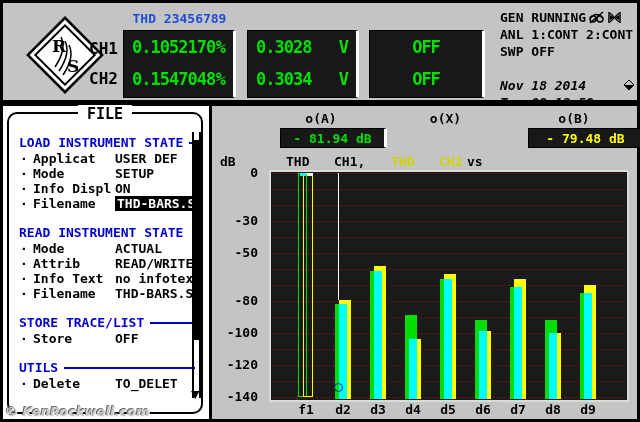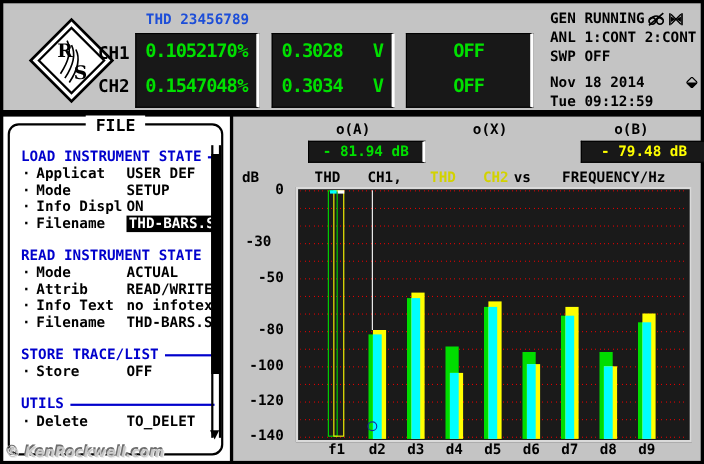--- a/index.html
+++ b/index.html
@@ -10,21 +10,21 @@
   .topbar{position:absolute;left:3px;top:3px;width:634px;height:97px;background:#c4c4c4;}
   .ch-label{position:absolute;font:bold 16px "DejaVu Sans Mono",monospace;color:#000;}
   .readout-title{position:absolute;font:bold 13px "DejaVu Sans Mono",monospace;color:#1d4ed8;text-align:center;}
   .lcd{position:absolute;background:#181818;border:1px solid #000;border-right:3px solid #fff;}
   .lcd-row{height:32px;display:flex;align-items:center;justify-content:space-between;
            padding:0 8px;font:bold 17px "DejaVu Sans Mono",monospace;color:#00e000;letter-spacing:-1px;}
   .lcd-row.center{justify-content:center;}
   .status{position:absolute;left:497px;top:6px;width:134px;color:#000;
           font:bold 13px "DejaVu Sans Mono",monospace;line-height:17px;}
   .status .gen-row{display:flex;align-items:center;gap:3px;}
-  .status .date-block{margin-top:7px;position:relative;}
+  .status .date-block{margin-top:17px;position:relative;font-style:italic;}
   .icon-svg{display:inline-block;vertical-align:middle;}
 
   
   .logo{position:absolute;left:22px;top:12px;width:80px;height:80px;}
 
   
   .file-panel{position:absolute;left:3px;top:106px;width:206px;height:313px;background:#fff;}
   .menu-box{position:absolute;left:4px;top:6px;width:192px;height:298px;
             border:2px solid #000;border-radius:10px;}
   .menu-title{position:absolute;top:-9px;left:50%;transform:translateX(-50%);
@@ -203,21 +203,20 @@
 
     <div class="cbox" style="left:56px;width:103px;color:#00e000;">- 81.94 dB</div>
     <div class="cbox" style="left:304px;width:113px;color:#ffff00;">- 79.48 dB</div>
 
     <div class="legend-item" style="left:8px;">dB</div>
     <div class="legend-item" style="left:74px;">THD</div>
     <div class="legend-item" style="left:122px;">CH1,</div>
     <div class="legend-item yellow" style="left:179px;">THD</div>
     <div class="legend-item yellow" style="left:227px;">CH2</div>
     <div class="legend-item" style="left:255px;">vs</div>
-    <div class="legend-item" style="left:299px;">FREQUENCY/Hz</div>
 
     <div class="plot" id="plot-area">
         <div class="gridline" style="top: 1px;"></div>
         <div class="gridline" style="top: 17px;"></div>
         <div class="gridline" style="top: 33px;"></div>
         <div class="gridline" style="top: 49px;"></div>
         <div class="gridline" style="top: 65px;"></div>
         <div class="gridline" style="top: 81px;"></div>
         <div class="gridline" style="top: 97px;"></div>
         <div class="gridline" style="top: 113px;"></div>
@@ -254,21 +253,21 @@
         <div class="bar" style="left: 278px; top: 161px; width: 12px; height: 66px; background: rgb(255, 255, 0);"></div>
         <div class="bar" style="left: 278px; top: 161px; width: 8px; height: 66px; background: rgb(0, 255, 255);"></div>
         <div class="bar" style="left: 309px; top: 121px; width: 12px; height: 106px; background: rgb(0, 221, 0);"></div>
         <div class="bar" style="left: 313px; top: 113px; width: 12px; height: 114px; background: rgb(255, 255, 0);"></div>
         <div class="bar" style="left: 313px; top: 121px; width: 8px; height: 106px; background: rgb(0, 255, 255);"></div>
         <div class="cursor-line" style="left: 67px; top: 1px; height: 127px;"></div>
         <div class="cursor-circle" style="left: 63px; top: 211px;"></div>
       </div>
     <div id="y-axis">
         <div class="ytick" style="top: 59px;">0</div>
-        <div class="ytick" style="top: 107px; text-align: center;">-30</div>
+        <div class="ytick" style="top: 107px;">-30</div>
         <div class="ytick" style="top: 139px;">-50</div>
         <div class="ytick" style="top: 187px;">-80</div>
         <div class="ytick" style="top: 219px;">-100</div>
         <div class="ytick" style="top: 251px;">-120</div>
         <div class="ytick" style="top: 283px;">-140</div>
       </div>
     <div id="x-axis">
         <div class="xtick" style="left: 77px;">f1</div>
         <div class="xtick" style="left: 114px;">d2</div>
         <div class="xtick" style="left: 149px;">d3</div>

